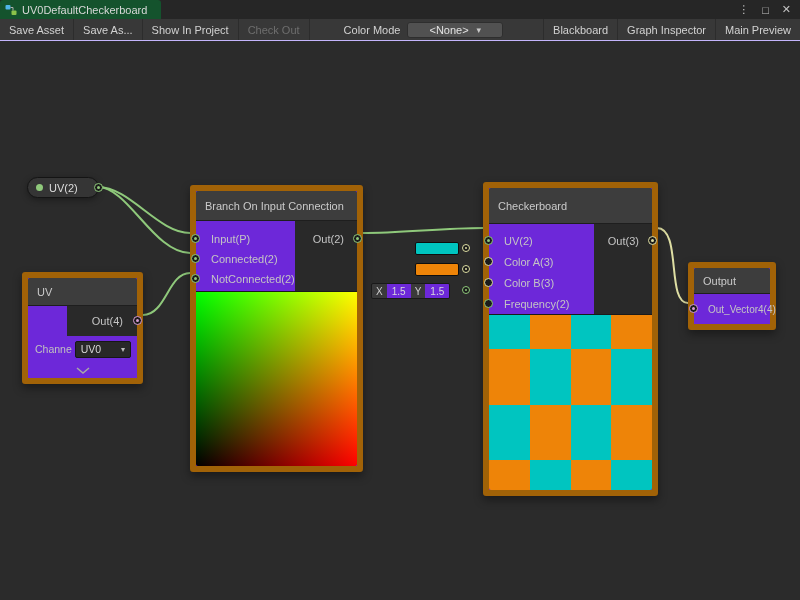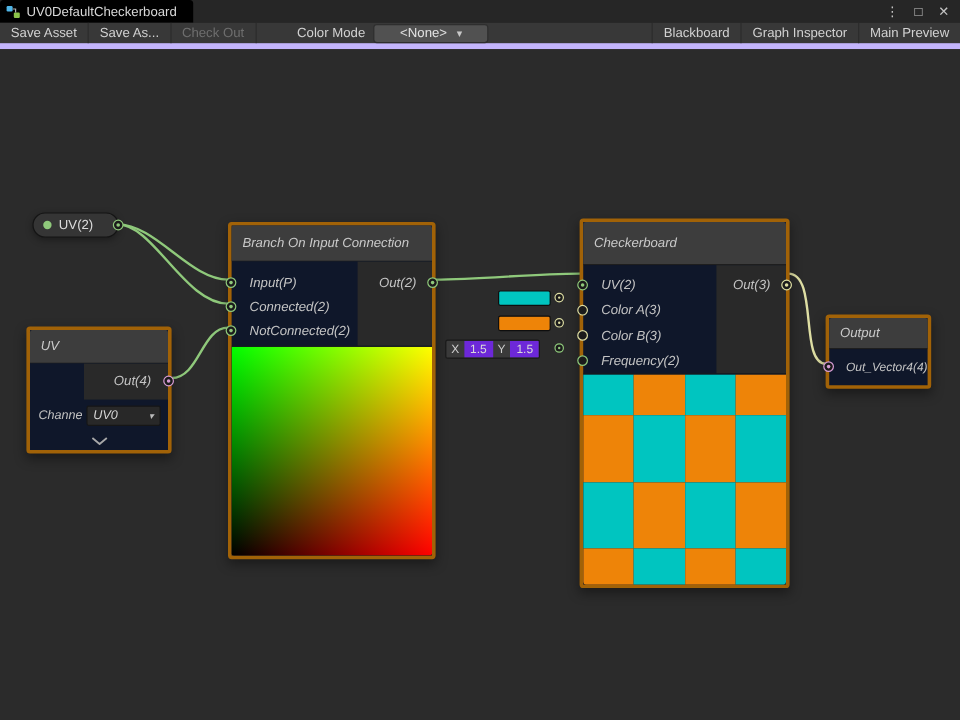--- a/index.html
+++ b/index.html
@@ -6,39 +6,39 @@
   html, body { width: 800px; height: 600px; }
   body {
     position: relative;
     font-family: "Liberation Sans", sans-serif;
     background: #262626;
     overflow: hidden;
     user-select: none;
   }
   
   .tabbar { position: absolute; top: 0; left: 0; right: 0; height: 19px; background: #262626; display: flex; align-items: flex-end; }
-  .tab { height: 19px; background: #000000; display: flex; align-items: center; gap: 5px; padding: 0 14px 0 5px; color: #D8D8D8; font-size: 11px; border-radius: 3px 3px 0 0; }
+  .tab { height: 19px; background: #14532d; display: flex; align-items: center; gap: 5px; padding: 0 14px 0 5px; color: #D8D8D8; font-size: 11px; border-radius: 3px 3px 0 0; }
   .win-controls { margin-left: auto; display: flex; align-items: center; gap: 13px; padding-right: 9px; color: #C4C4C4; font-size: 11px; height: 19px; }
   
-  .toolbar { position: absolute; top: 19px; left: 0; right: 0; height: 22px; background: #383838; border-bottom: 5px solid #c4b5fd; display: flex; align-items: stretch; font-size: 11px; color: #D2D2D2; }
+  .toolbar { position: absolute; top: 19px; left: 0; right: 0; height: 22px; background: #383838; border-bottom: 1px solid #c4b5fd; display: flex; align-items: stretch; font-size: 11px; color: #D2D2D2; }
   .tbtn { display: flex; align-items: center; padding: 0 9px; border-right: 1px solid #2C2C2C; white-space: nowrap; }
   .tbtn.disabled { color: #6E6E6E; }
   .color-mode { display: flex; align-items: center; gap: 7px; margin-left: 30px; padding: 0 4px; }
   .dropdown { background: #515151; border: 1px solid #2E2E2E; border-radius: 3px; height: 16px; display: flex; align-items: center; justify-content: space-between; gap: 8px; padding: 0 21px; min-width: 90px; color: #E2E2E2; }
   .dropdown .arrow { font-size: 9px; color: #C8C8C8; }
   .tb-right { margin-left: auto; display: flex; }
   .tbtn.r { border-right: none; border-left: 1px solid #2C2C2C; }
   
   .canvas { position: absolute; top: 41px; left: 0; right: 0; bottom: 0; background: var(--canvas, #2B2B2B); }
   .edges { position: absolute; inset: 0; pointer-events: none; }
   .edges path { fill: none; stroke-width: 2px; stroke-linecap: round; }
   .edge-green { stroke: var(--vec2, #8FC97B); }
   .edge-yellow { stroke: var(--vec3, #DEDEA3); }
   
-  .node { position: absolute; background: #0f172a; border: 3px solid #a16207; border-radius: 3px; box-shadow: 0 4px 10px rgba(0,0,0,.4); font-style: italic; }
+  .node { position: absolute; background: #6d28d9; border: 6px solid #a16207; border-radius: 3px; box-shadow: 0 4px 10px rgba(0,0,0,.4); }
   .node-header { background: #3D3D3D; color: #CACACA; font-size: 11px; display: flex; align-items: center; padding: 0 9px; border-bottom: 1px solid #1E1E1E; border-radius: 2px 2px 0 0; white-space: nowrap; }
   .node-body { position: relative; }
   .outzone { position: absolute; right: 0; top: 0; bottom: 0; background: #292929; }
   .row { display: flex; align-items: center; padding-left: 15px; color: #C4C4C4; font-size: 11px; position: relative; white-space: nowrap; }
   .out-label { position: absolute; color: #C4C4C4; font-size: 11px; }
   .port { position: absolute; width: 9px; height: 9px; border-radius: 50%; background: #1B1B1B; border: 1px solid var(--vec2, #8FC97B); }
   .port.connected::after { content: ""; position: absolute; left: 2px; top: 2px; width: 3px; height: 3px; border-radius: 50%; }
   .p-green { border-color: var(--vec2, #8FC97B); } .p-green.connected::after { background: var(--vec2, #8FC97B); }
   .p-yellow { border-color: var(--vec3, #DEDEA3); } .p-yellow.connected::after { background: var(--vec3, #DEDEA3); }
   .p-pink { border-color: var(--vec4, #D79CD4); } .p-pink.connected::after { background: var(--vec4, #D79CD4); }
@@ -78,20 +78,21 @@
   <div class="win-controls">
     <span>⋮</span>
     <span>□</span>
     <span>✕</span>
   </div>
 </div>
 
 <div class="toolbar">
   <div class="tbtn">Save Asset</div>
   <div class="tbtn">Save As...</div>
+  <div class="tbtn">Show In Project</div>
   <div class="tbtn disabled">Check Out</div>
   <div class="color-mode">
     <span>Color Mode</span>
     <div class="dropdown">
       <span>&lt;None&gt;</span>
       <span class="arrow">▾</span>
     </div>
   </div>
   <div class="tb-right">
     <div class="tbtn r">Blackboard</div>

